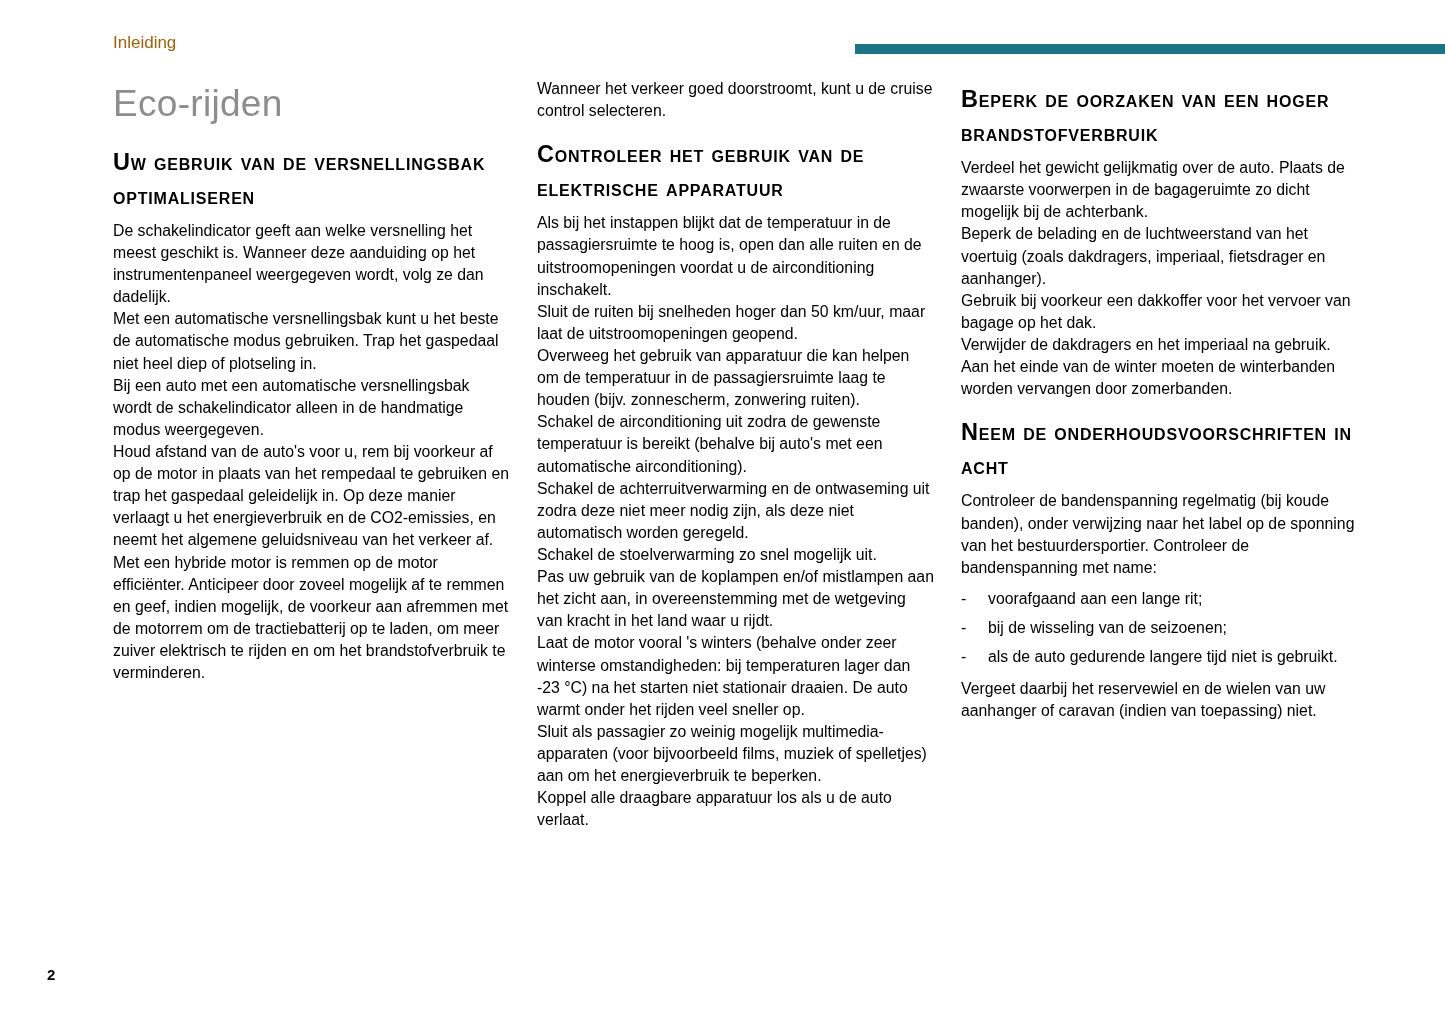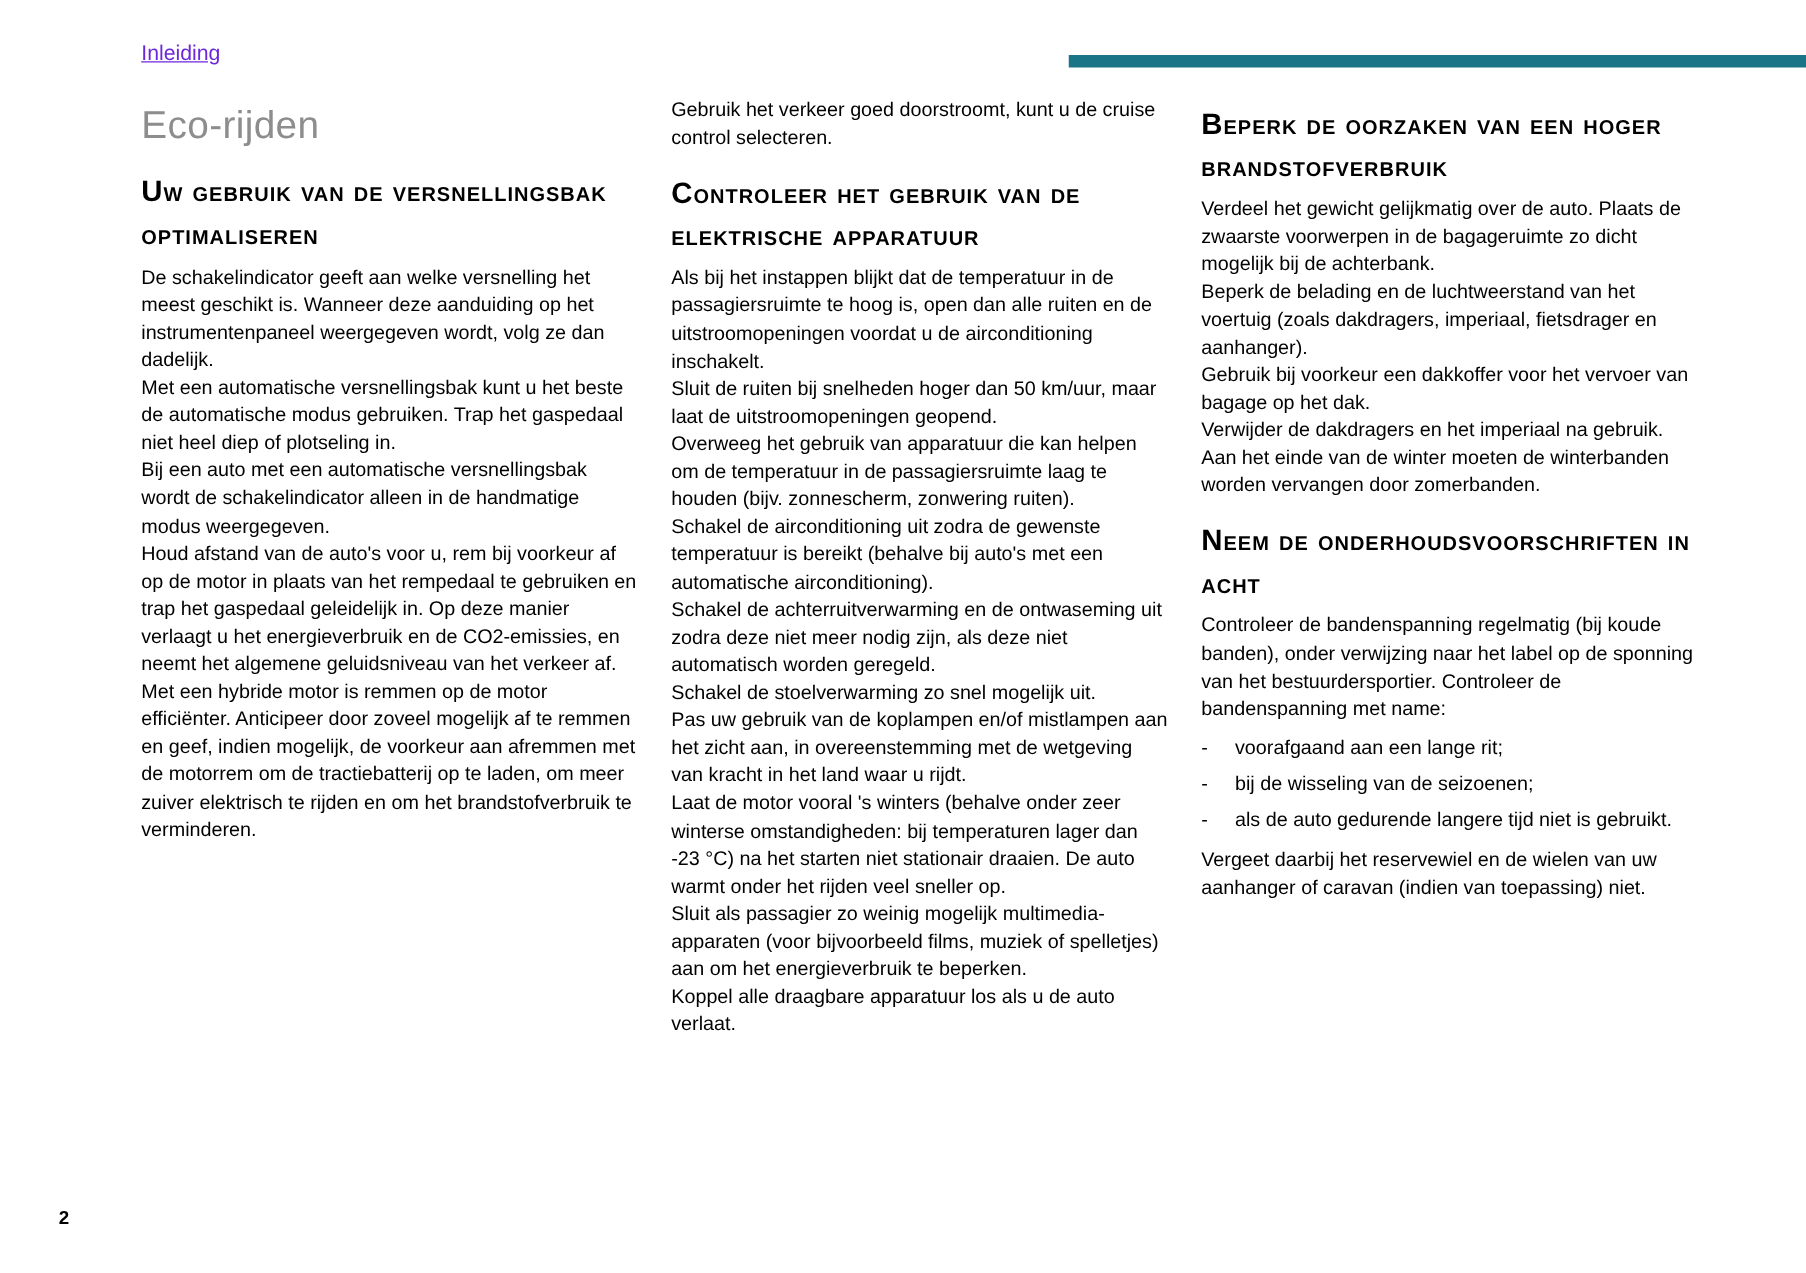--- a/index.html
+++ b/index.html
@@ -10,22 +10,21 @@
     position: relative;
     overflow: hidden;
     font-family: "Liberation Sans", sans-serif;
     color: #000000;
   }
   .header-label {
     position: absolute;
     left: 113px;
     top: 33px;
     font-size: 17px;
-    color: #6d28d9;
-    text-decoration: underline;
+    color: #a16207;
   }
   .accent-bar {
     position: absolute;
     left: 855px;
     top: 44px;
     width: 590px;
     height: 10px;
     background: #1a7687; 
   }
   .content {
@@ -36,21 +35,21 @@
     display: grid;
     grid-template-columns: 397px 397px 398px;
     column-gap: 27px;
   }
   .col {
     font-size: 15.8px;
     line-height: 1.4;
   }
   .col p { margin: 0; }
   .doc-title {
-    font-size: 31px;
+    font-size: 37px;
     font-weight: 400;
     color: #8d8d8d;
     letter-spacing: 0.3px;
     margin: 0 0 14px 0;
   }
   h2.section-heading {
     font-variant: small-caps;
     font-weight: 700;
     font-size: 23.5px;
     line-height: 1.45;
@@ -95,21 +94,21 @@
       <h1 class="doc-title">Eco-rijden</h1>
       <h2 class="section-heading">Uw gebruik van de versnellingsbak optimaliseren</h2>
       <p>De schakelindicator geeft aan welke versnelling het meest geschikt is. Wanneer deze aanduiding op het instrumentenpaneel weergegeven wordt, volg ze dan dadelijk.</p>
       <p>Met een automatische versnellingsbak kunt u het beste de automatische modus gebruiken. Trap het gaspedaal niet heel diep of plotseling in.</p>
       <p>Bij een auto met een automatische versnellingsbak wordt de schakelindicator alleen in de handmatige modus weergegeven.</p>
       <p>Houd afstand van de auto's voor u, rem bij voorkeur af op de motor in plaats van het rempedaal te gebruiken en trap het gaspedaal geleidelijk in. Op deze manier verlaagt u het energieverbruik en de CO2-emissies, en neemt het algemene geluidsniveau van het verkeer af.</p>
       <p>Met een hybride motor is remmen op de motor efficiënter. Anticipeer door zoveel mogelijk af te remmen en geef, indien mogelijk, de voorkeur aan afremmen met de motorrem om de tractiebatterij op te laden, om meer zuiver elektrisch te rijden en om het brandstofverbruik te verminderen.</p>
     </div>
 
     <div class="col">
-      <p>Gebruik het verkeer goed doorstroomt, kunt u de cruise control selecteren.</p>
+      <p>Wanneer het verkeer goed doorstroomt, kunt u de cruise control selecteren.</p>
       <h2 class="section-heading">Controleer het gebruik van de elektrische apparatuur</h2>
       <p>Als bij het instappen blijkt dat de temperatuur in de passagiersruimte te hoog is, open dan alle ruiten en de uitstroomopeningen voordat u de airconditioning inschakelt.</p>
       <p>Sluit de ruiten bij snelheden hoger dan 50 km/uur, maar laat de uitstroomopeningen geopend.</p>
       <p>Overweeg het gebruik van apparatuur die kan helpen om de temperatuur in de passagiersruimte laag te houden (bijv. zonnescherm, zonwering ruiten).</p>
       <p>Schakel de airconditioning uit zodra de gewenste temperatuur is bereikt (behalve bij auto's met een automatische airconditioning).</p>
       <p>Schakel de achterruitverwarming en de ontwaseming uit zodra deze niet meer nodig zijn, als deze niet automatisch worden geregeld.</p>
       <p>Schakel de stoelverwarming zo snel mogelijk uit.</p>
       <p>Pas uw gebruik van de koplampen en/of mistlampen aan het zicht aan, in overeenstemming met de wetgeving van kracht in het land waar u rijdt.</p>
       <p>Laat de motor vooral 's winters (behalve onder zeer winterse omstandigheden: bij temperaturen lager dan -23 °C) na het starten niet stationair draaien. De auto warmt onder het rijden veel sneller op.</p>
       <p>Sluit als passagier zo weinig mogelijk multimedia-apparaten (voor bijvoorbeeld films, muziek of spelletjes) aan om het energieverbruik te beperken.</p>

